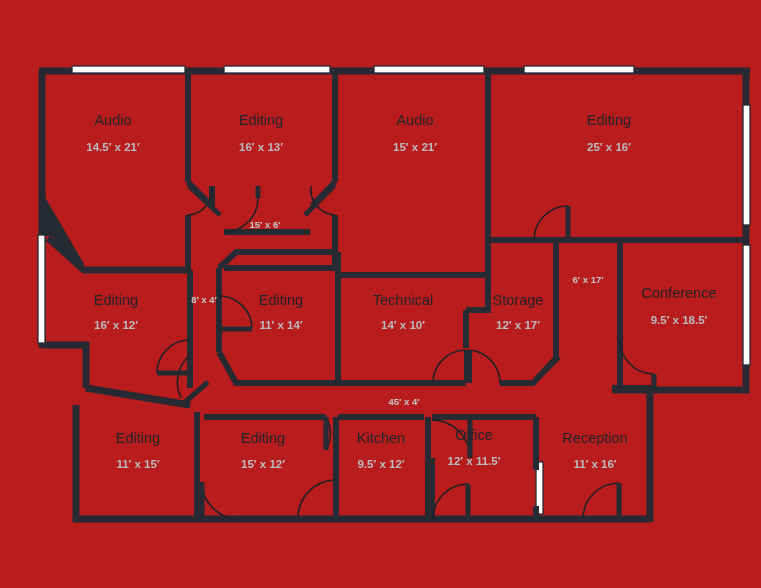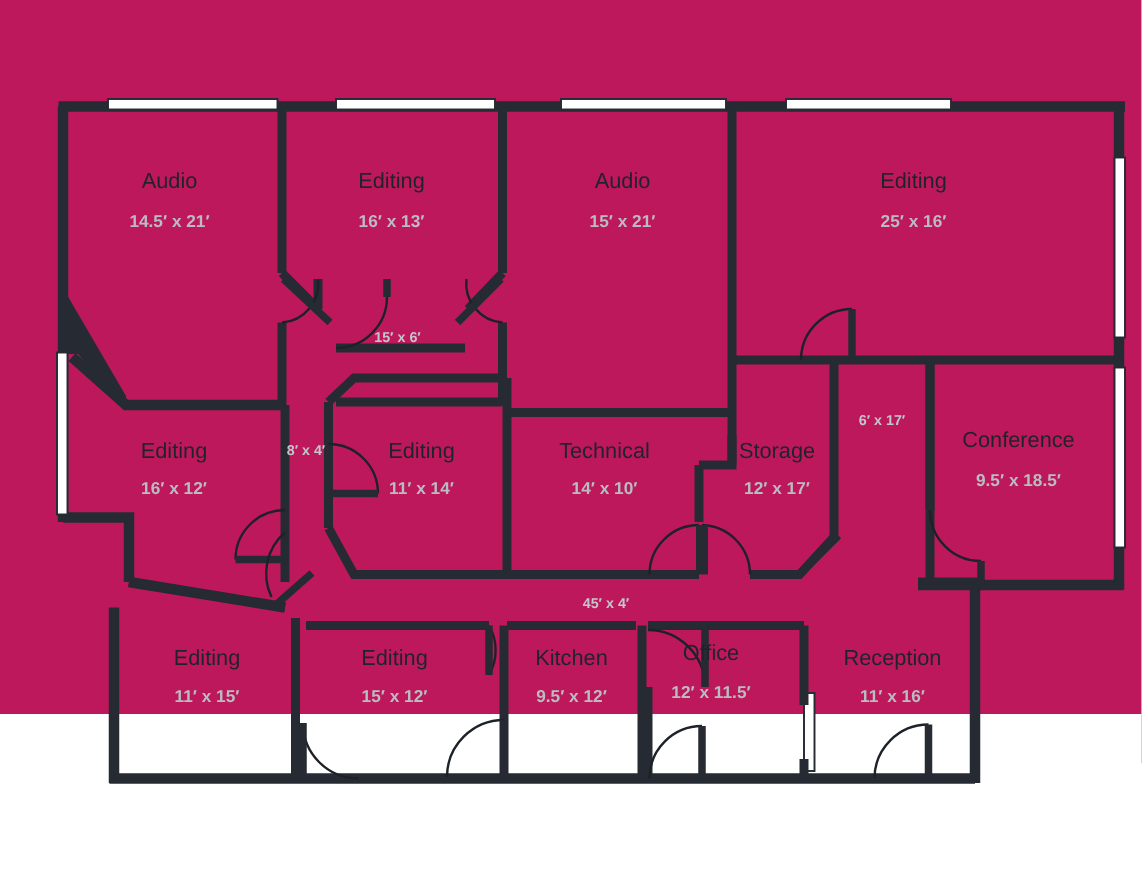--- a/index.html
+++ b/index.html
@@ -1,18 +1,18 @@
 <!DOCTYPE html>
 <html><head>
 <meta charset="utf-8">
 <style>
   html,body{margin:0;padding:0;background:#ffffff;}
   body{width:761px;height:588px;overflow:hidden;
        font-family:"Liberation Sans","DejaVu Sans",sans-serif;}
-  #floorplan-root{position:relative;width:761px;height:476px;background:#be185d;}
+  #floorplan-root{position:relative;width:761px;height:588px;background:#b91c1c;}
   svg#plan{position:absolute;left:0;top:0;width:761px;height:588px;display:block;}
   .wall{stroke:#262b33;stroke-linecap:butt;stroke-linejoin:miter;fill:none;}
   .wall-ext{stroke-width:7;}
   .wall-int{stroke-width:6;}
   .wall-fill{fill:#262b33;stroke:none;}
   .door-arc{fill:none;stroke:#1d2128;stroke-width:1.6;}
   .door-leaf{stroke:#262b33;stroke-width:5;stroke-linecap:butt;fill:none;}
   .door-leaf-thin{stroke:#262b33;stroke-width:4;stroke-linecap:butt;fill:none;}
   .win-frame{stroke:#262b33;stroke-width:1.3;fill:#ffffff;}
   .room-name{font-size:14.5px;fill:#1f242b;text-anchor:middle;

